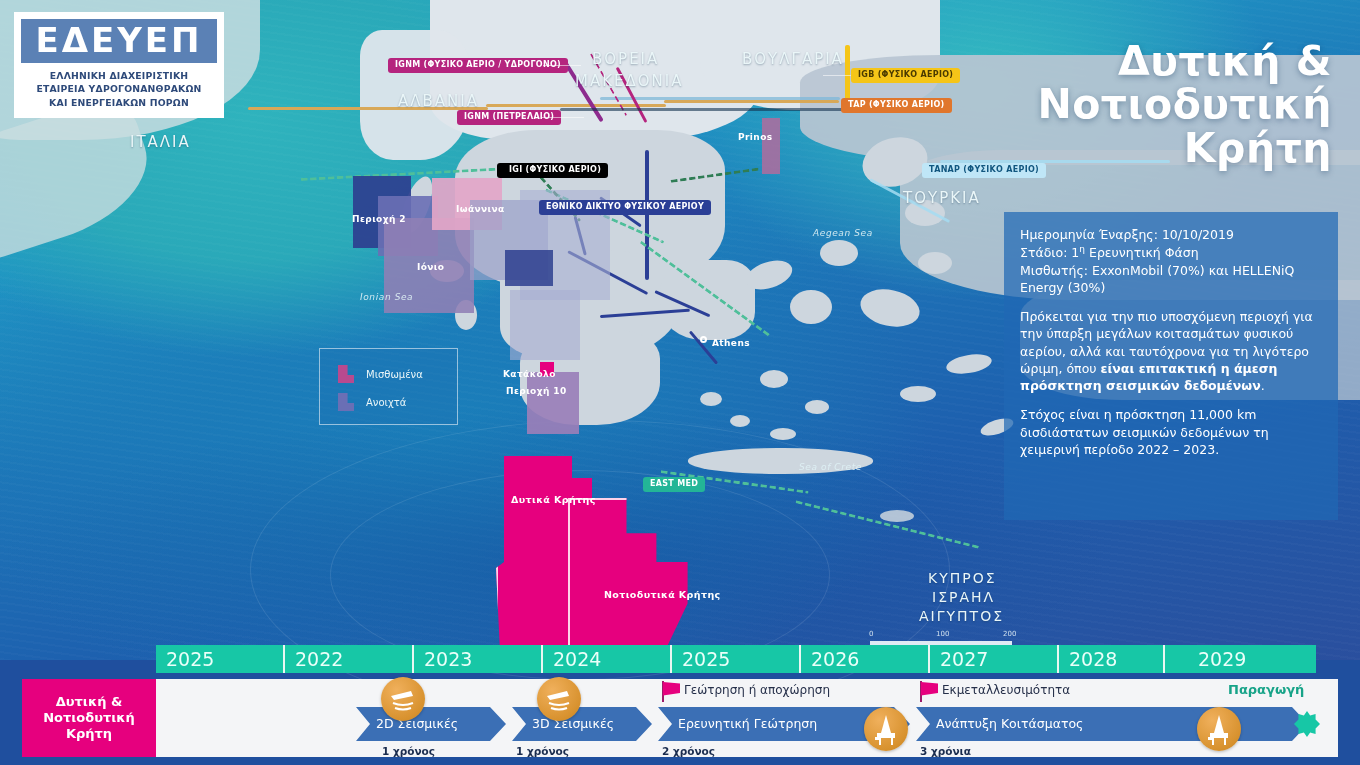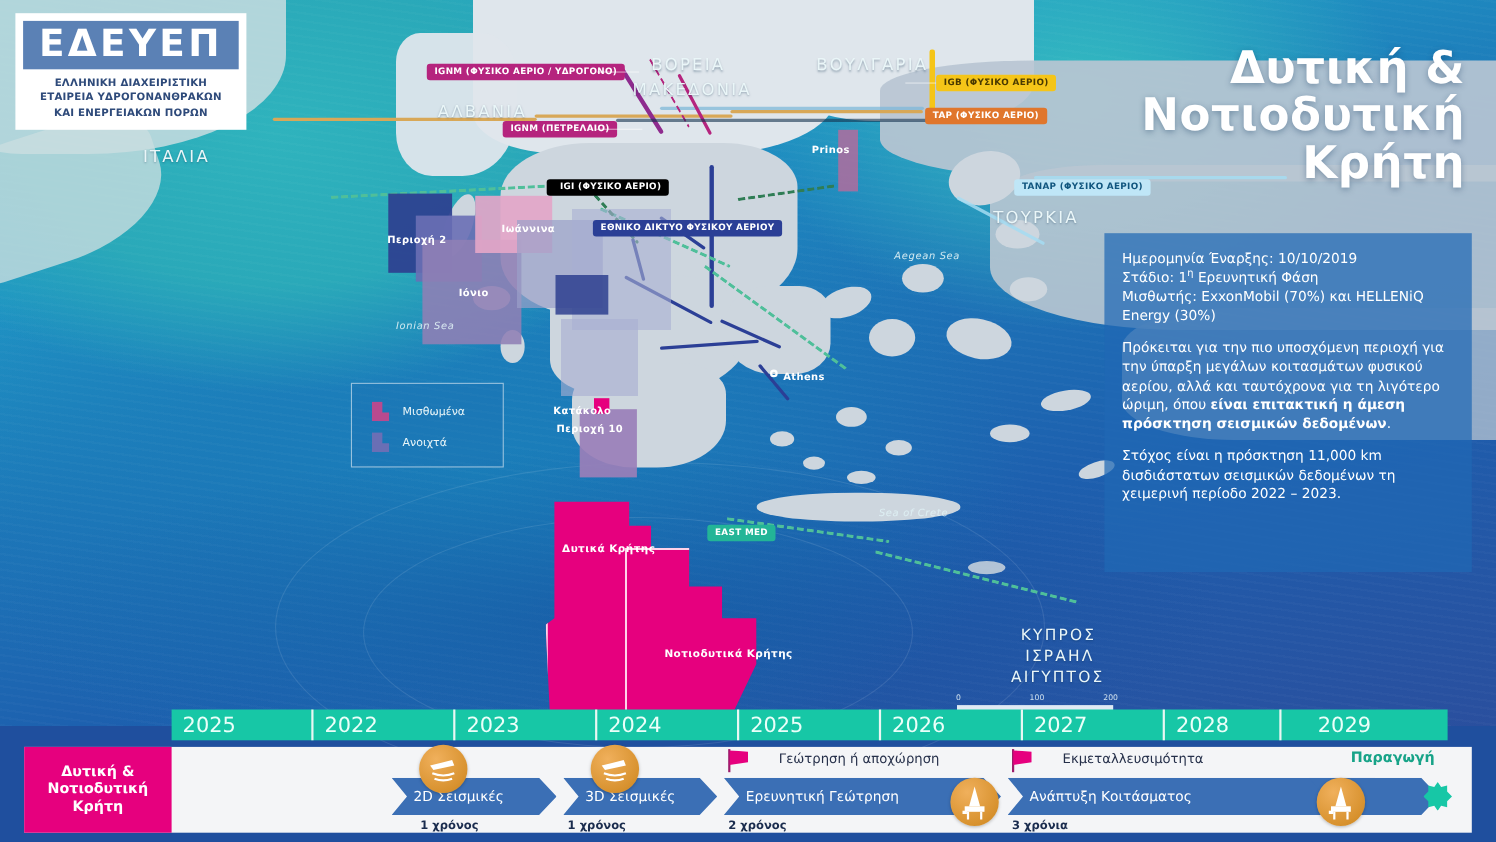--- a/index.html
+++ b/index.html
@@ -121,21 +121,21 @@
     display:flex; align-items:center; justify-content:center; text-align:center;
   }
 
   .chev{
     position:absolute; height:34px; background:#3b6fb5; color:#fff;
     font-size:12.5px; line-height:34px; padding-left:20px;
     clip-path: polygon(0 0, calc(100% - 16px) 0, 100% 50%, calc(100% - 16px) 100%, 0 100%, 14px 50%);
   }
   .dur{ position:absolute; color:#1a2c4e; font-size:10.5px; font-weight:bold; }
 
-  .milestone{ position:absolute; font-size:12px; color:#26304a; white-space:nowrap;margin-left:24px; }
+  .milestone{ position:absolute; font-size:12px; color:#26304a; white-space:nowrap; }
   .flag{ position:absolute; width:17px; height:14px; background:#e6007e;
          clip-path: polygon(0 0, 100% 10%, 100% 78%, 0 96%); }
   .flagpole{ position:absolute; width:1.5px; height:21px; background:#9b1b6a; }
 
   .badge{
     position:absolute; width:44px; height:44px; border-radius:50%;
     background: radial-gradient(circle at 35% 30%, #f0b05c, #d8922f 70%, #c6831f 100%);
     box-shadow:0 1px 3px rgba(0,0,0,.25);
   }
   .prod{ position:absolute; color:#17a388; font-size:13px; font-weight:bold; }

